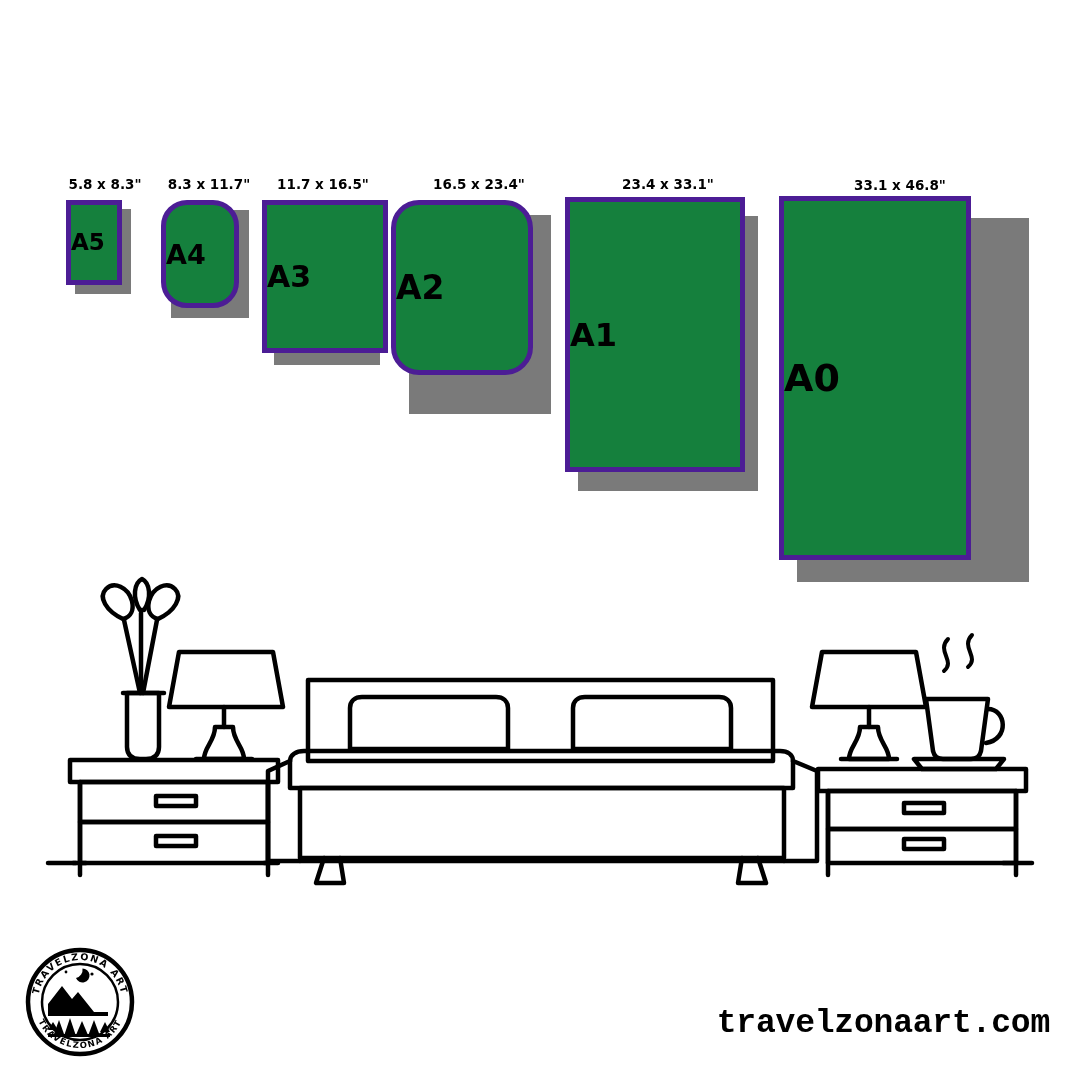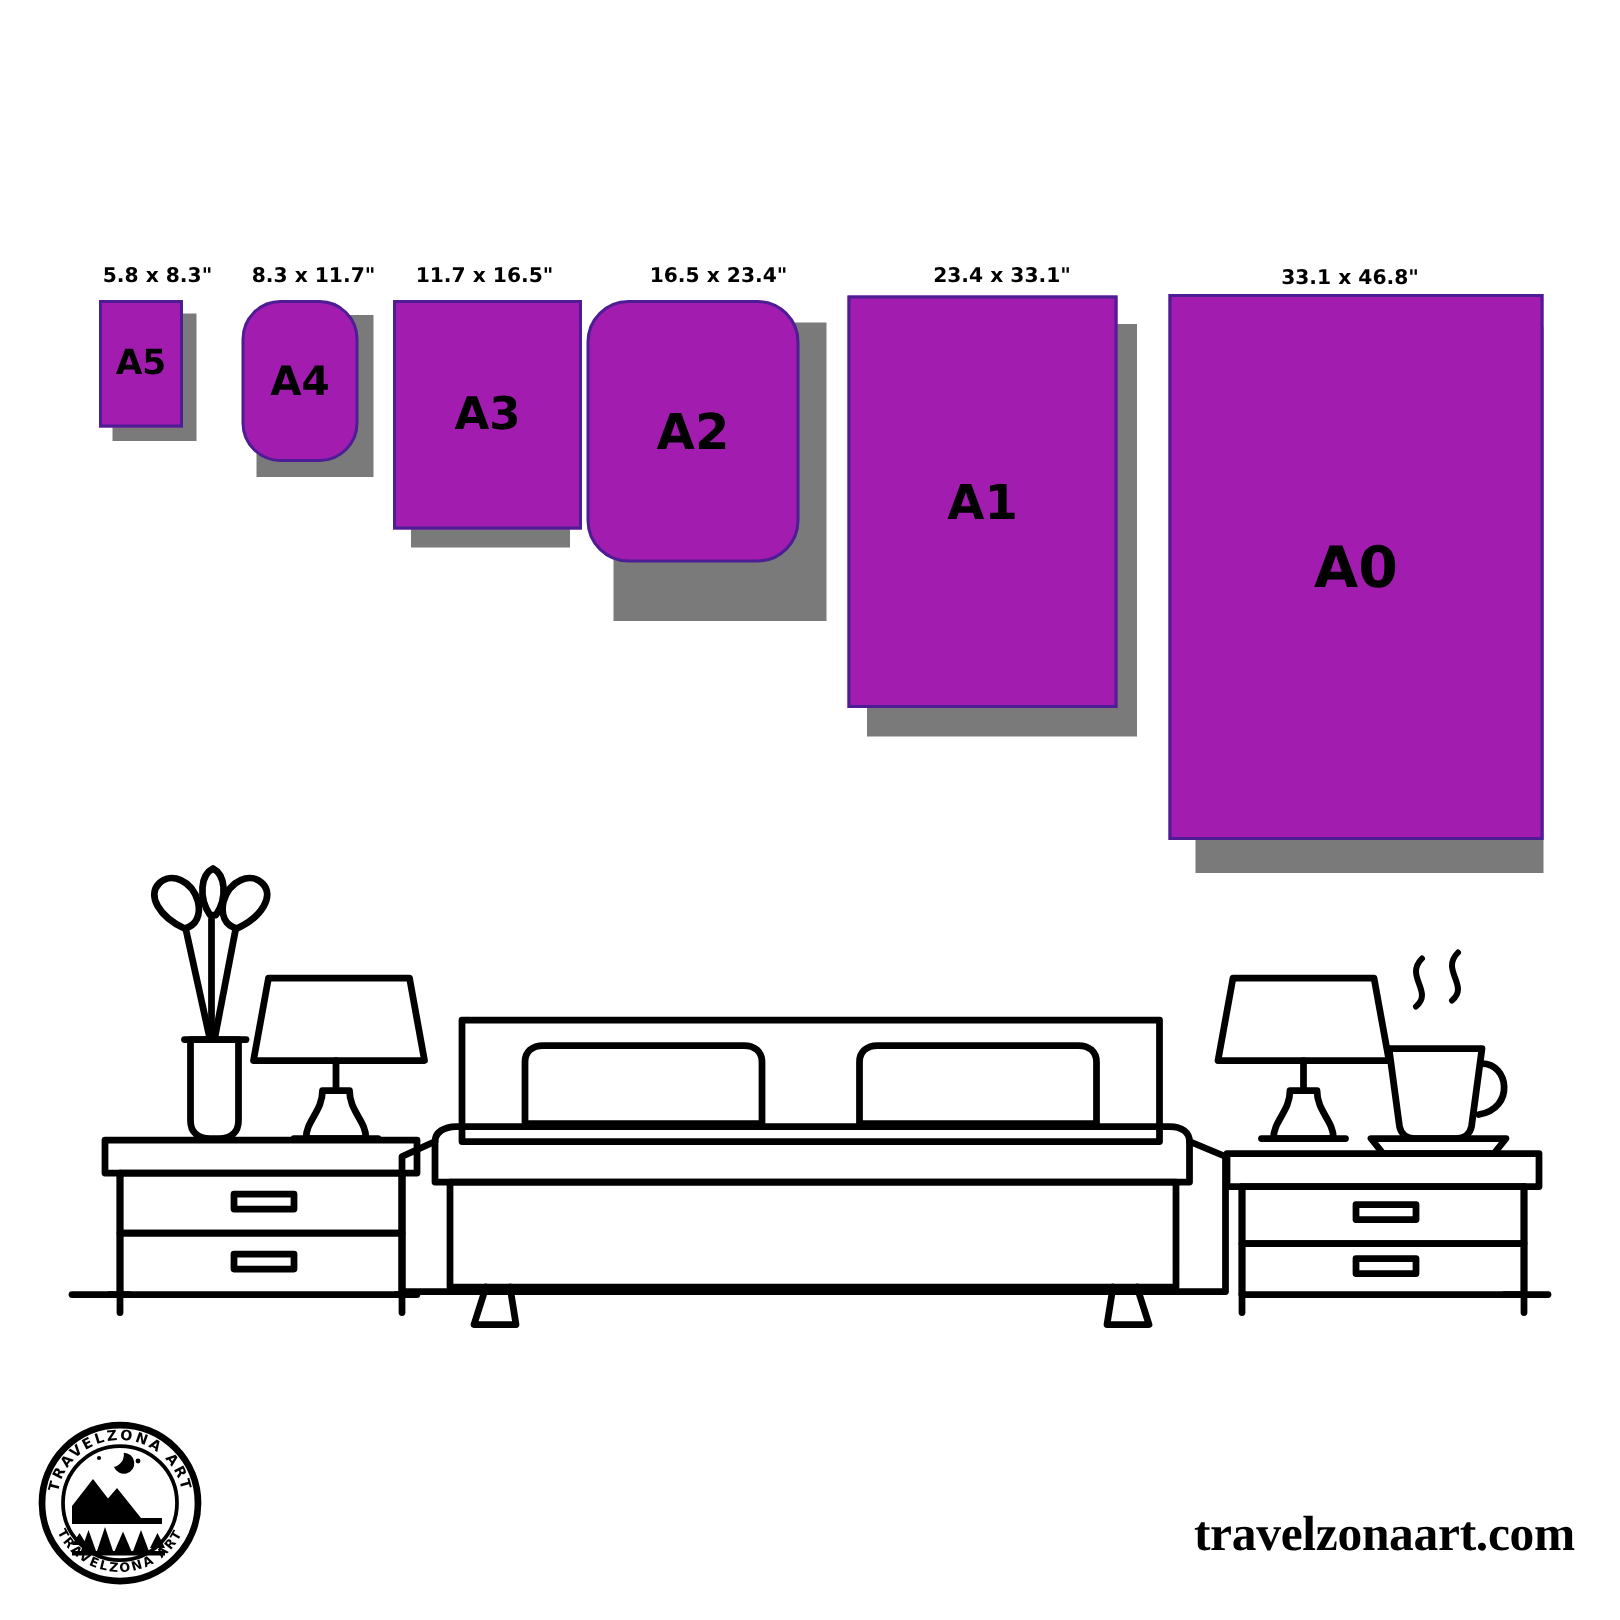--- a/index.html
+++ b/index.html
@@ -43,26 +43,25 @@
   }
   .frame-group {
     position: absolute;
   }
   .frame-shadow {
     position: absolute;
     background: #7a7a7a;
   }
   .frame-box {
     position: absolute;
-    background: #a21caf;
-    border: 2px solid #4c1d95;
+    background: #15803d;
+    border: 5px solid #4c1d95;
     box-sizing: border-box;
     display: flex;
     align-items: center;
-    justify-content: center;
   }
   .frame-label {
     font-weight: bold;
     color: #000000;
     font-family: "DejaVu Sans", sans-serif;
     line-height: 1;
   }
   .frame-dim {
     position: absolute;
     text-align: center;
@@ -88,21 +87,21 @@
     width: 120px;
     height: 120px;
   }
   #site {
     position: absolute;
     right: 30px;
     top: 1005px;
     font-size: 33px;
     font-weight: bold;
     color: #000000;
-    font-family: Liberation Serif, serif;
+    font-family: Liberation Mono, monospace;
     letter-spacing: -0.2px;
   }
 </style>
 </head>
 <body>
 
 <div id="stage">
 
 
   <div id="frames">
@@ -143,21 +142,21 @@
       <div class="frame-dim" style="left:588px; top:176px; width:160px;">23.4 x 33.1"</div>
       <div class="frame-shadow" style="left:578px; top:216px; width:180px; height:275px;"></div>
       <div class="frame-box" style="left:565px; top:197px; width:180px; height:275px;">
         <span class="frame-label" style="font-size:32px;">A1</span>
       </div>
     </div>
 
     <div class="frame-group">
       <div class="frame-dim" style="left:810px; top:177px; width:180px;">33.1 x 46.8"</div>
       <div class="frame-shadow" style="left:797px; top:218px; width:232px; height:364px;"></div>
-      <div class="frame-box" style="left:779px; top:196px; width:250px; height:364px;">
+      <div class="frame-box" style="left:779px; top:196px; width:192px; height:364px;">
         <span class="frame-label" style="font-size:38px;">A0</span>
       </div>
     </div>
 
   </div>
 
   <svg id="furniture" viewBox="0 0 1024 330" fill="none" stroke="#000000" stroke-width="4.5" stroke-linecap="round" stroke-linejoin="round">
 
     <line x1="20" y1="288" x2="48" y2="288"></line>
 

